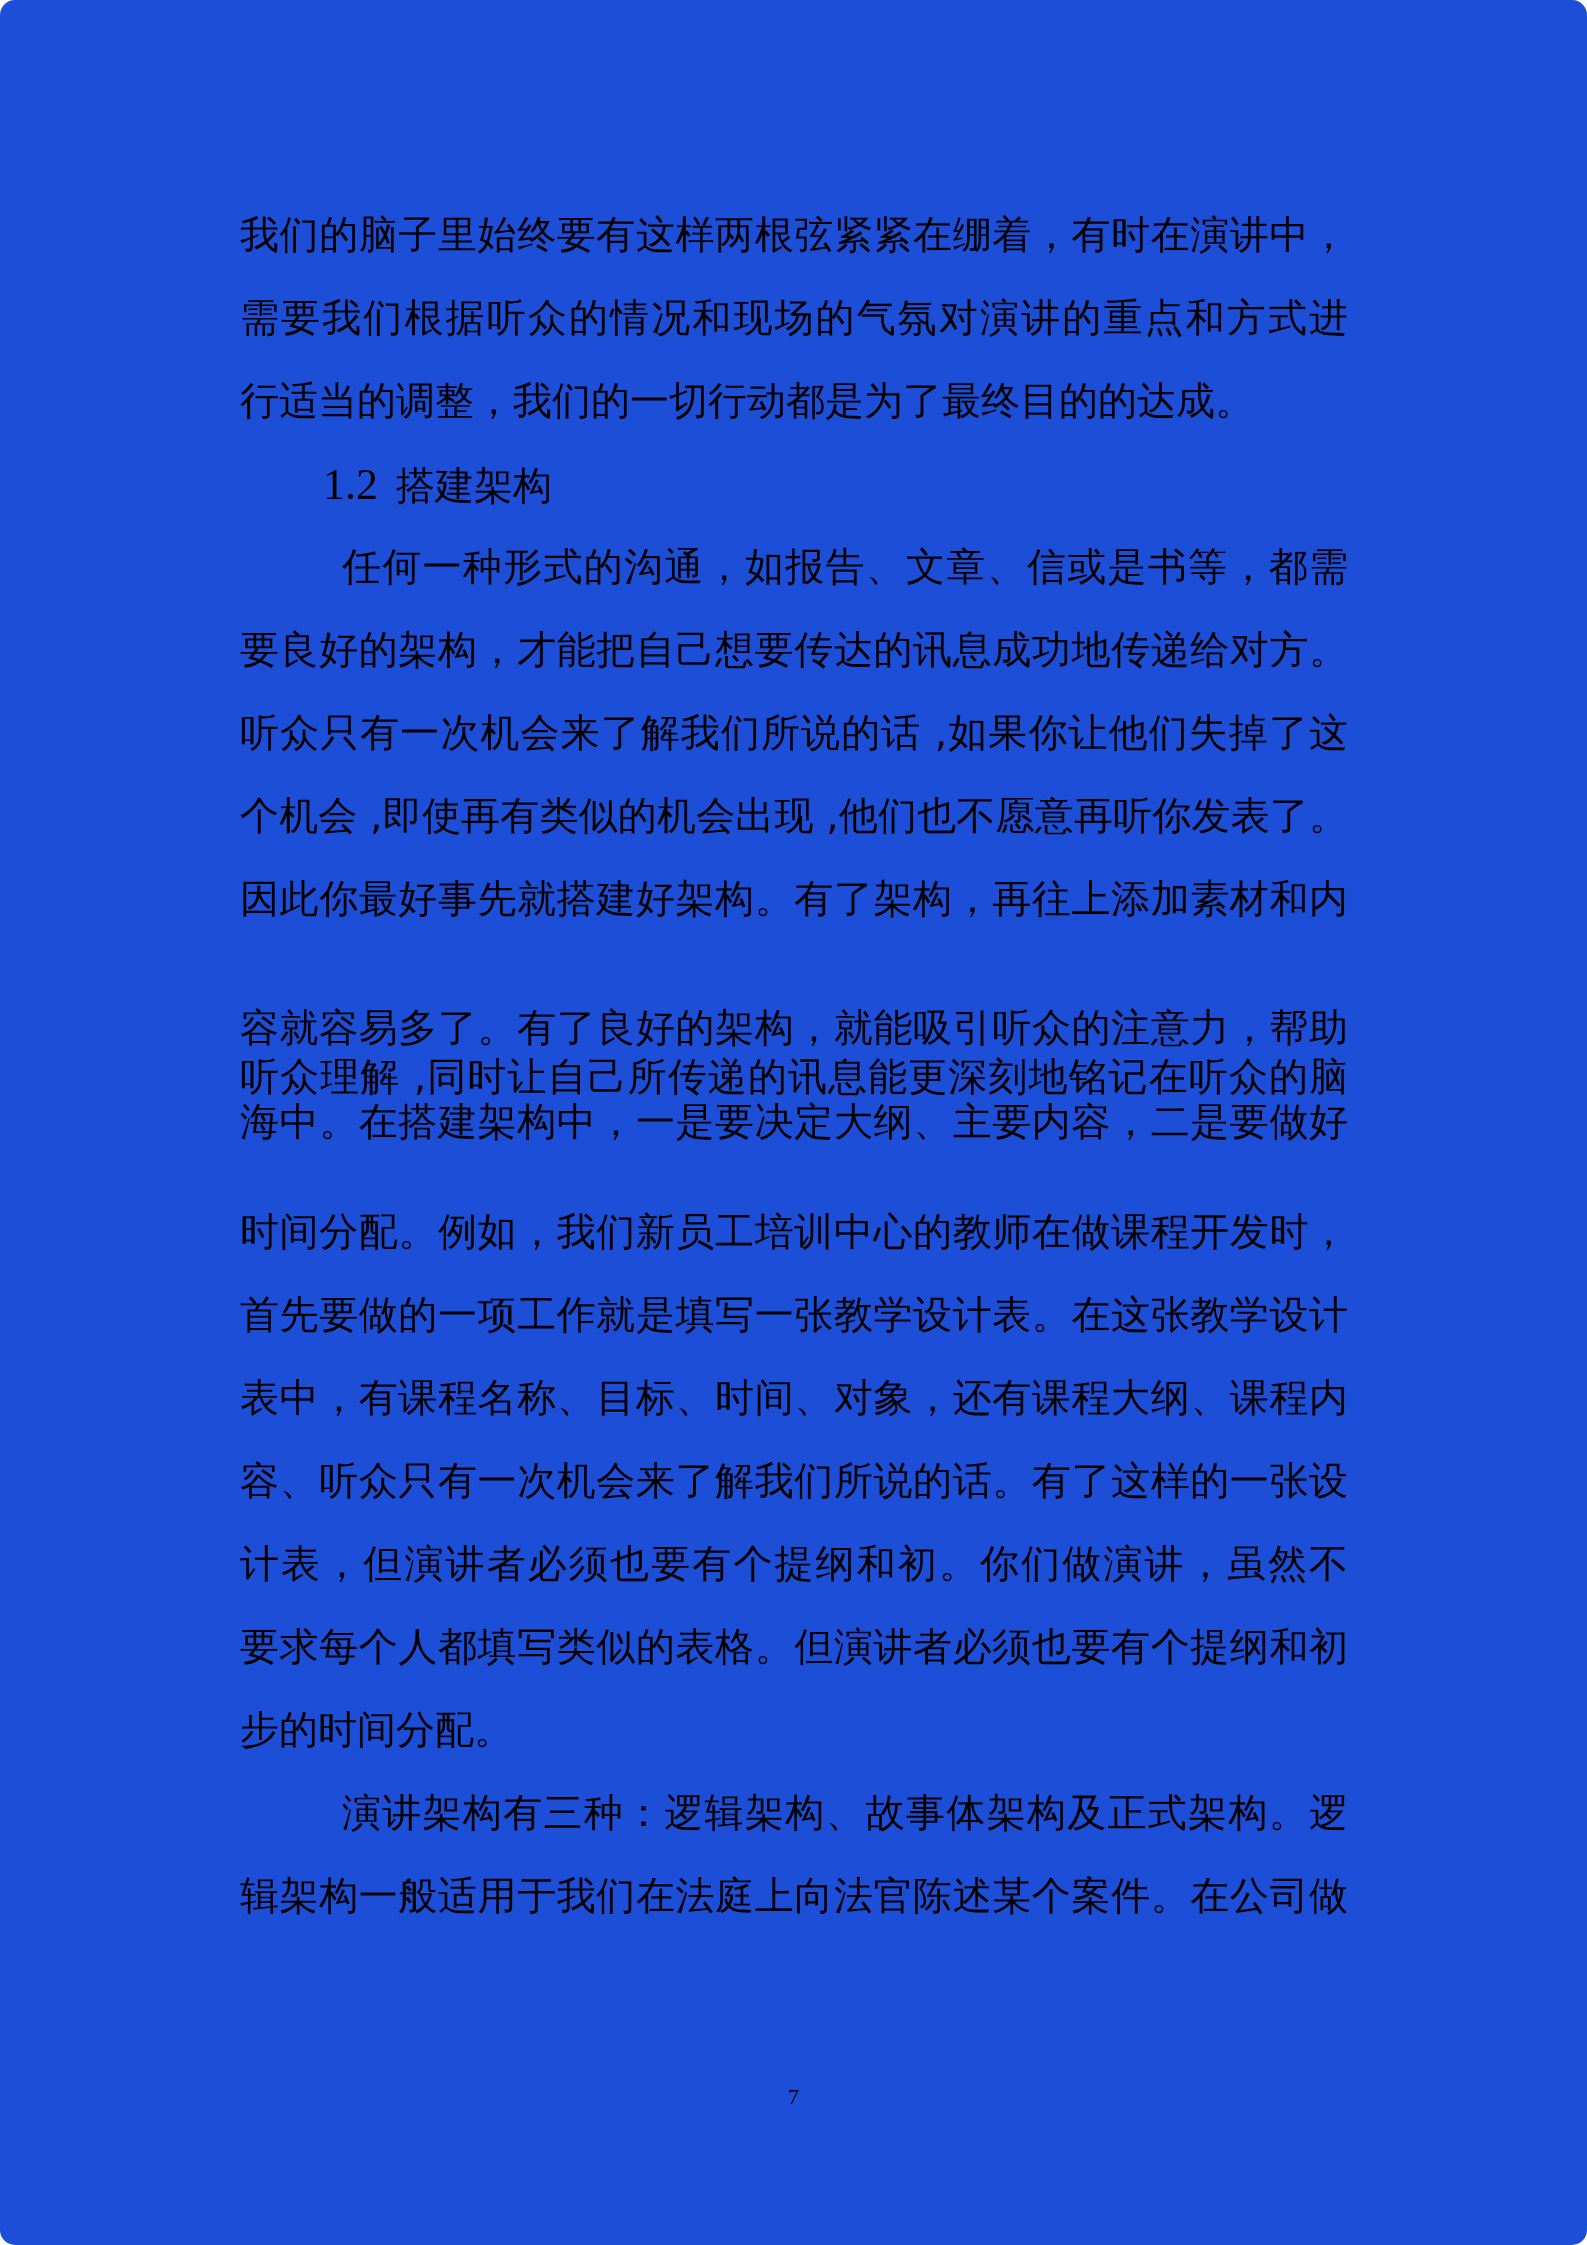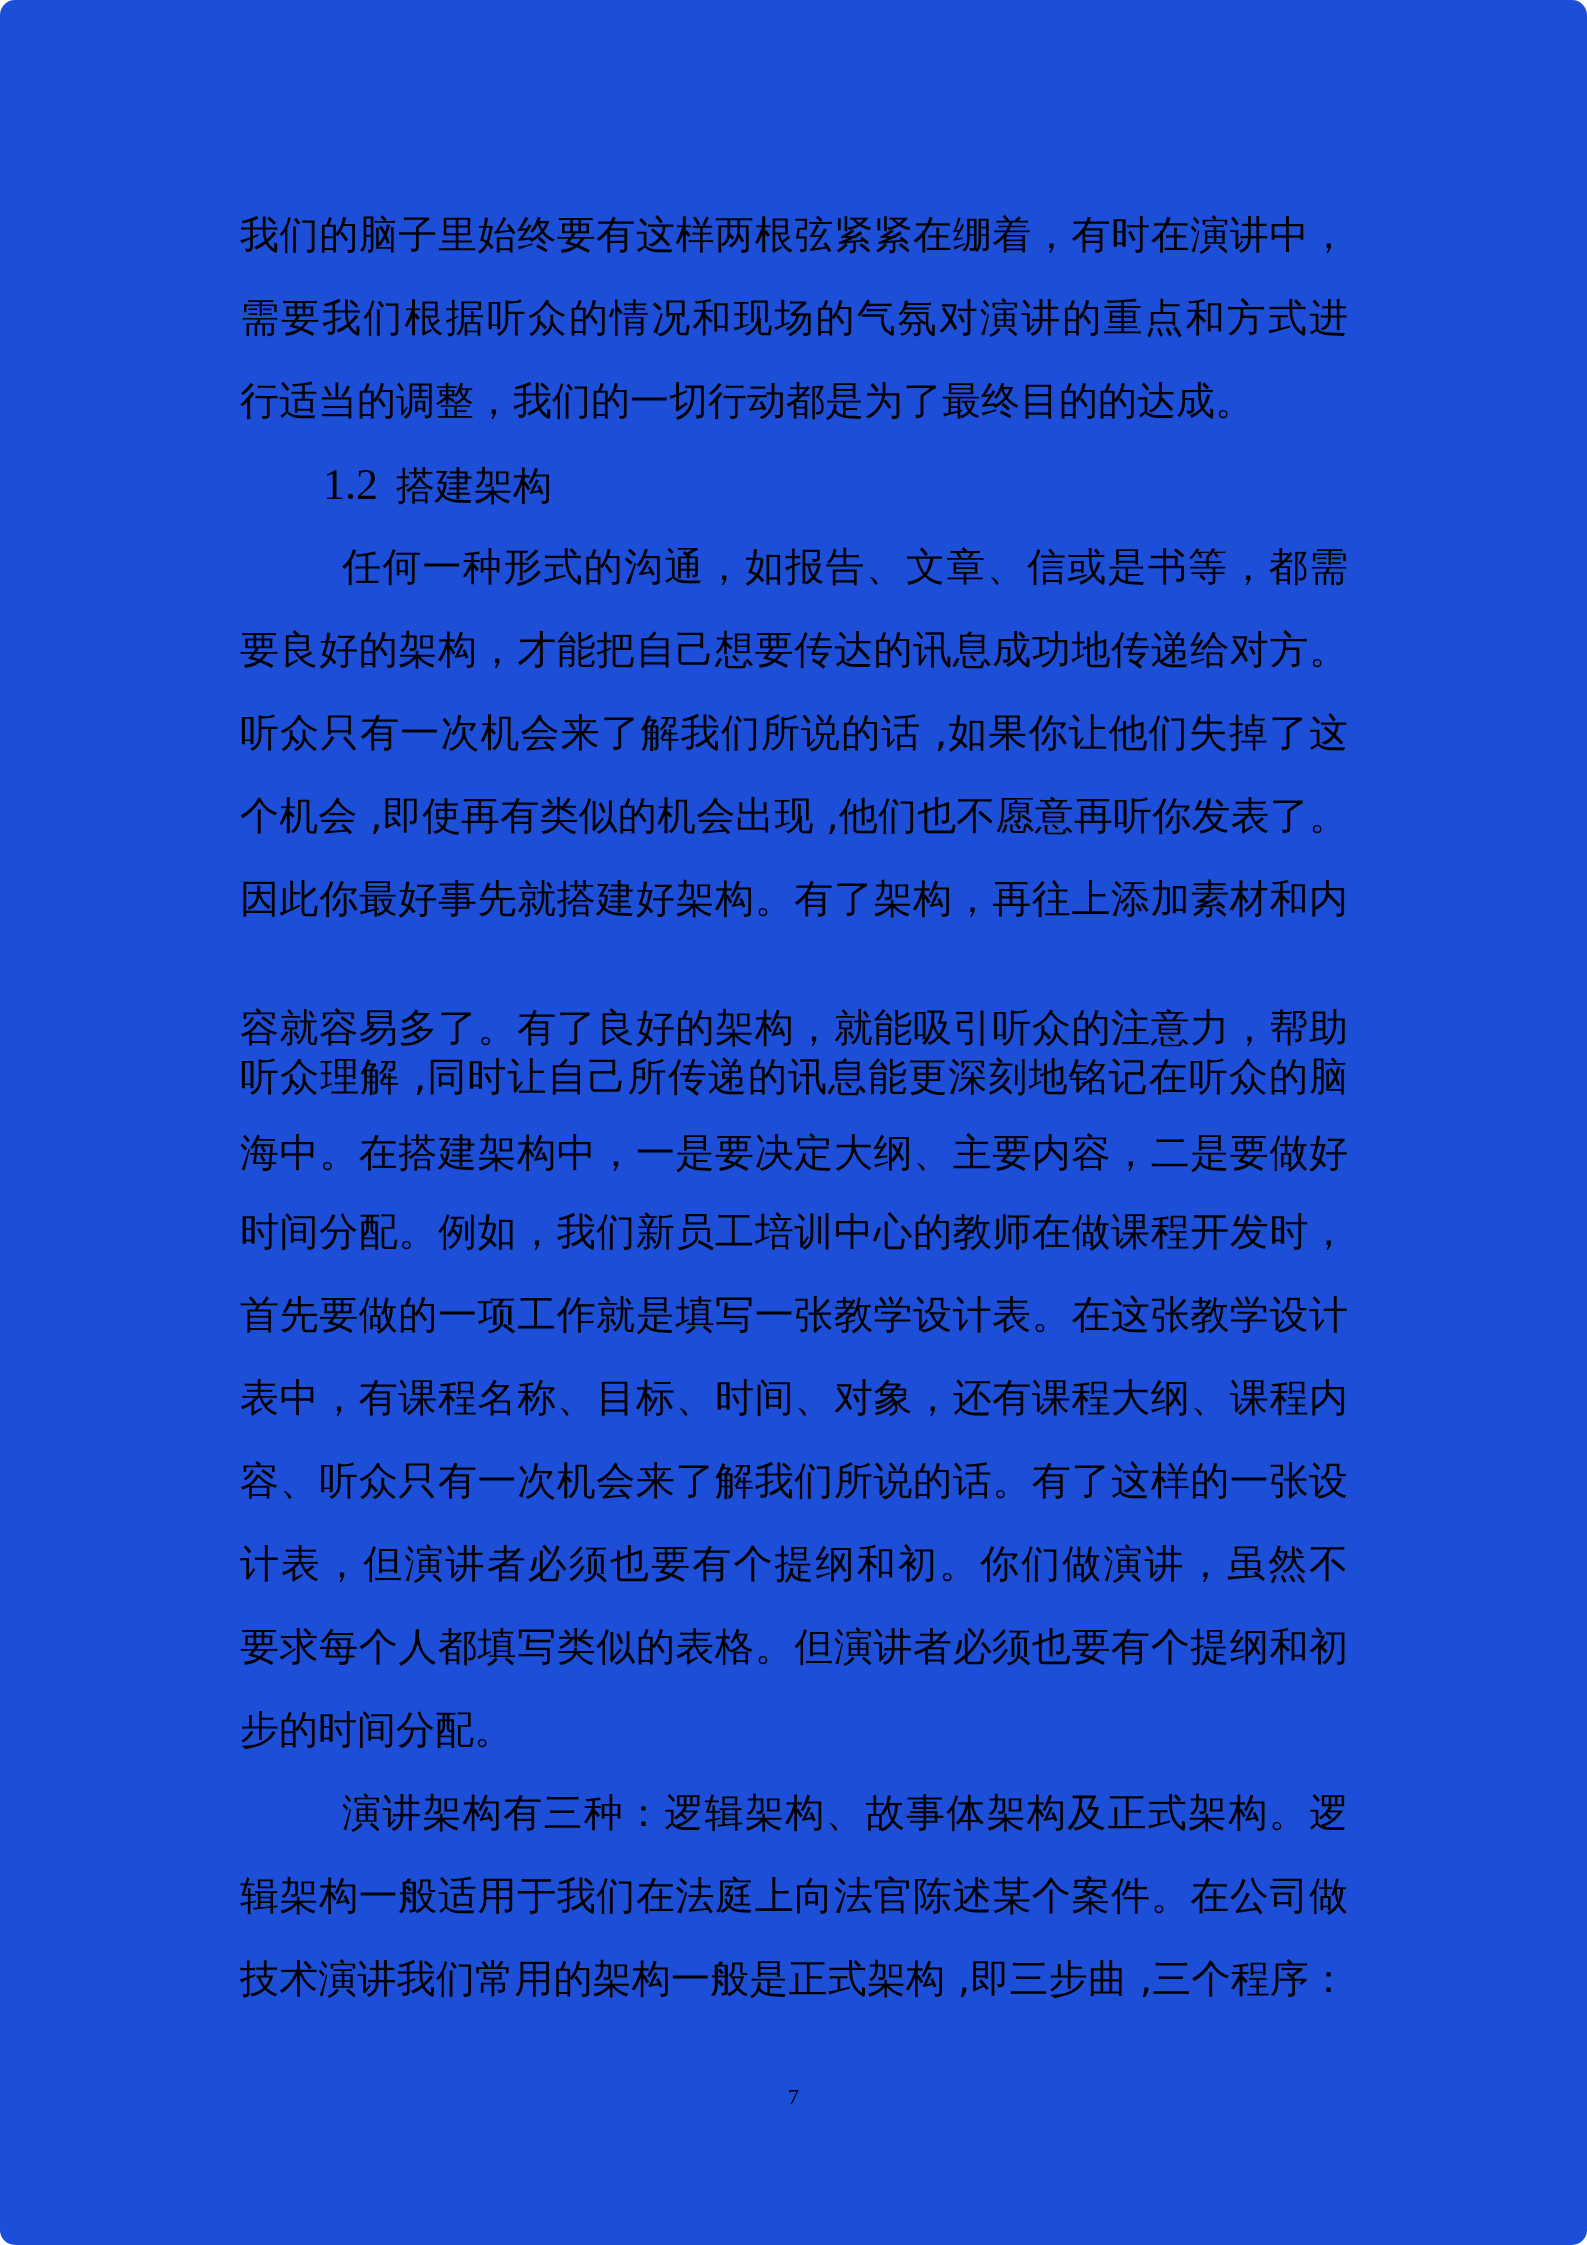--- a/index.html
+++ b/index.html
@@ -83,28 +83,27 @@
     <span class="num">1.2</span><span>搭建架构</span>
   </div>
 
   <div class="line indent" style="top:542px;">任何一种形式的沟通，如报告、文章、信或是书等，都需</div>
   <div class="line" style="top:625px;">要良好的架构，才能把自己想要传达的讯息成功地传递给对方。</div>
   <div class="line" style="top:708px;">听众只有一次机会来了解我们所说的话 ,如果你让他们失掉了这</div>
   <div class="line" style="top:791px;">个机会 ,即使再有类似的机会出现 ,他们也不愿意再听你发表了。</div>
   <div class="line" style="top:874px;">因此你最好事先就搭建好架构。有了架构，再往上添加素材和内</div>
   <div class="line" style="top:1003px;">容就容易多了。有了良好的架构，就能吸引听众的注意力，帮助</div>
   <div class="line" style="top:1040px;margin-top:12px;">听众理解 ,同时让自己所传递的讯息能更深刻地铭记在听众的脑</div>
-  <div class="line" style="top:1128px;">海中。在搭建架构中，一是要决定大纲、主要内容，二是要做好</div>
+  <div class="line" style="top:1097px;">海中。在搭建架构中，一是要决定大纲、主要内容，二是要做好</div>
   <div class="line" style="top:1207px;">时间分配。例如，我们新员工培训中心的教师在做课程开发时，</div>
   <div class="line" style="top:1290px;">首先要做的一项工作就是填写一张教学设计表。在这张教学设计</div>
   <div class="line" style="top:1373px;">表中，有课程名称、目标、时间、对象，还有课程大纲、课程内</div>
   <div class="line" style="top:1456px;">容、听众只有一次机会来了解我们所说的话。有了这样的一张设</div>
   <div class="line" style="top:1539px;">计表，但演讲者必须也要有个提纲和初。你们做演讲，虽然不</div>
   <div class="line" style="top:1622px;">要求每个人都填写类似的表格。但演讲者必须也要有个提纲和初</div>
   <div class="line last" style="top:1705px;">步的时间分配。</div>
 
   <div class="line indent" style="top:1788px;">演讲架构有三种：逻辑架构、故事体架构及正式架构。逻</div>
   <div class="line" style="top:1871px;">辑架构一般适用于我们在法庭上向法官陈述某个案件。在公司做</div>
-  <div class="line" style="top:1954px;">技术演讲我们常用的架构一般是正式架构 ,即三步曲 ,三个程序：</div>
 
   <div class="page-number">7</div>
 
 </div>
 
 </body></html>

